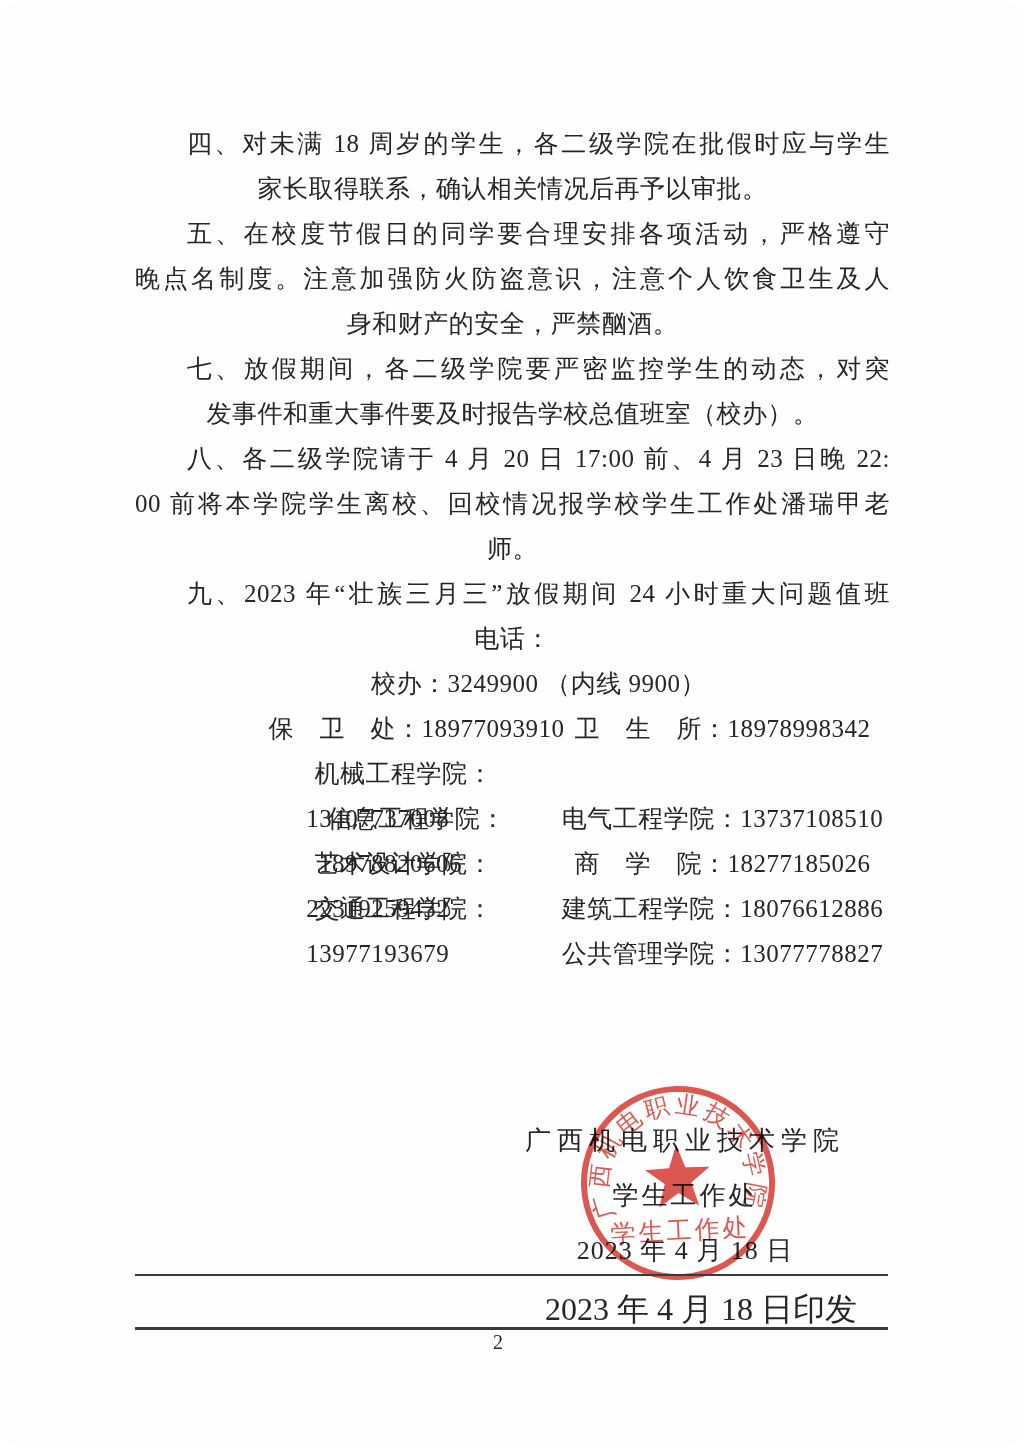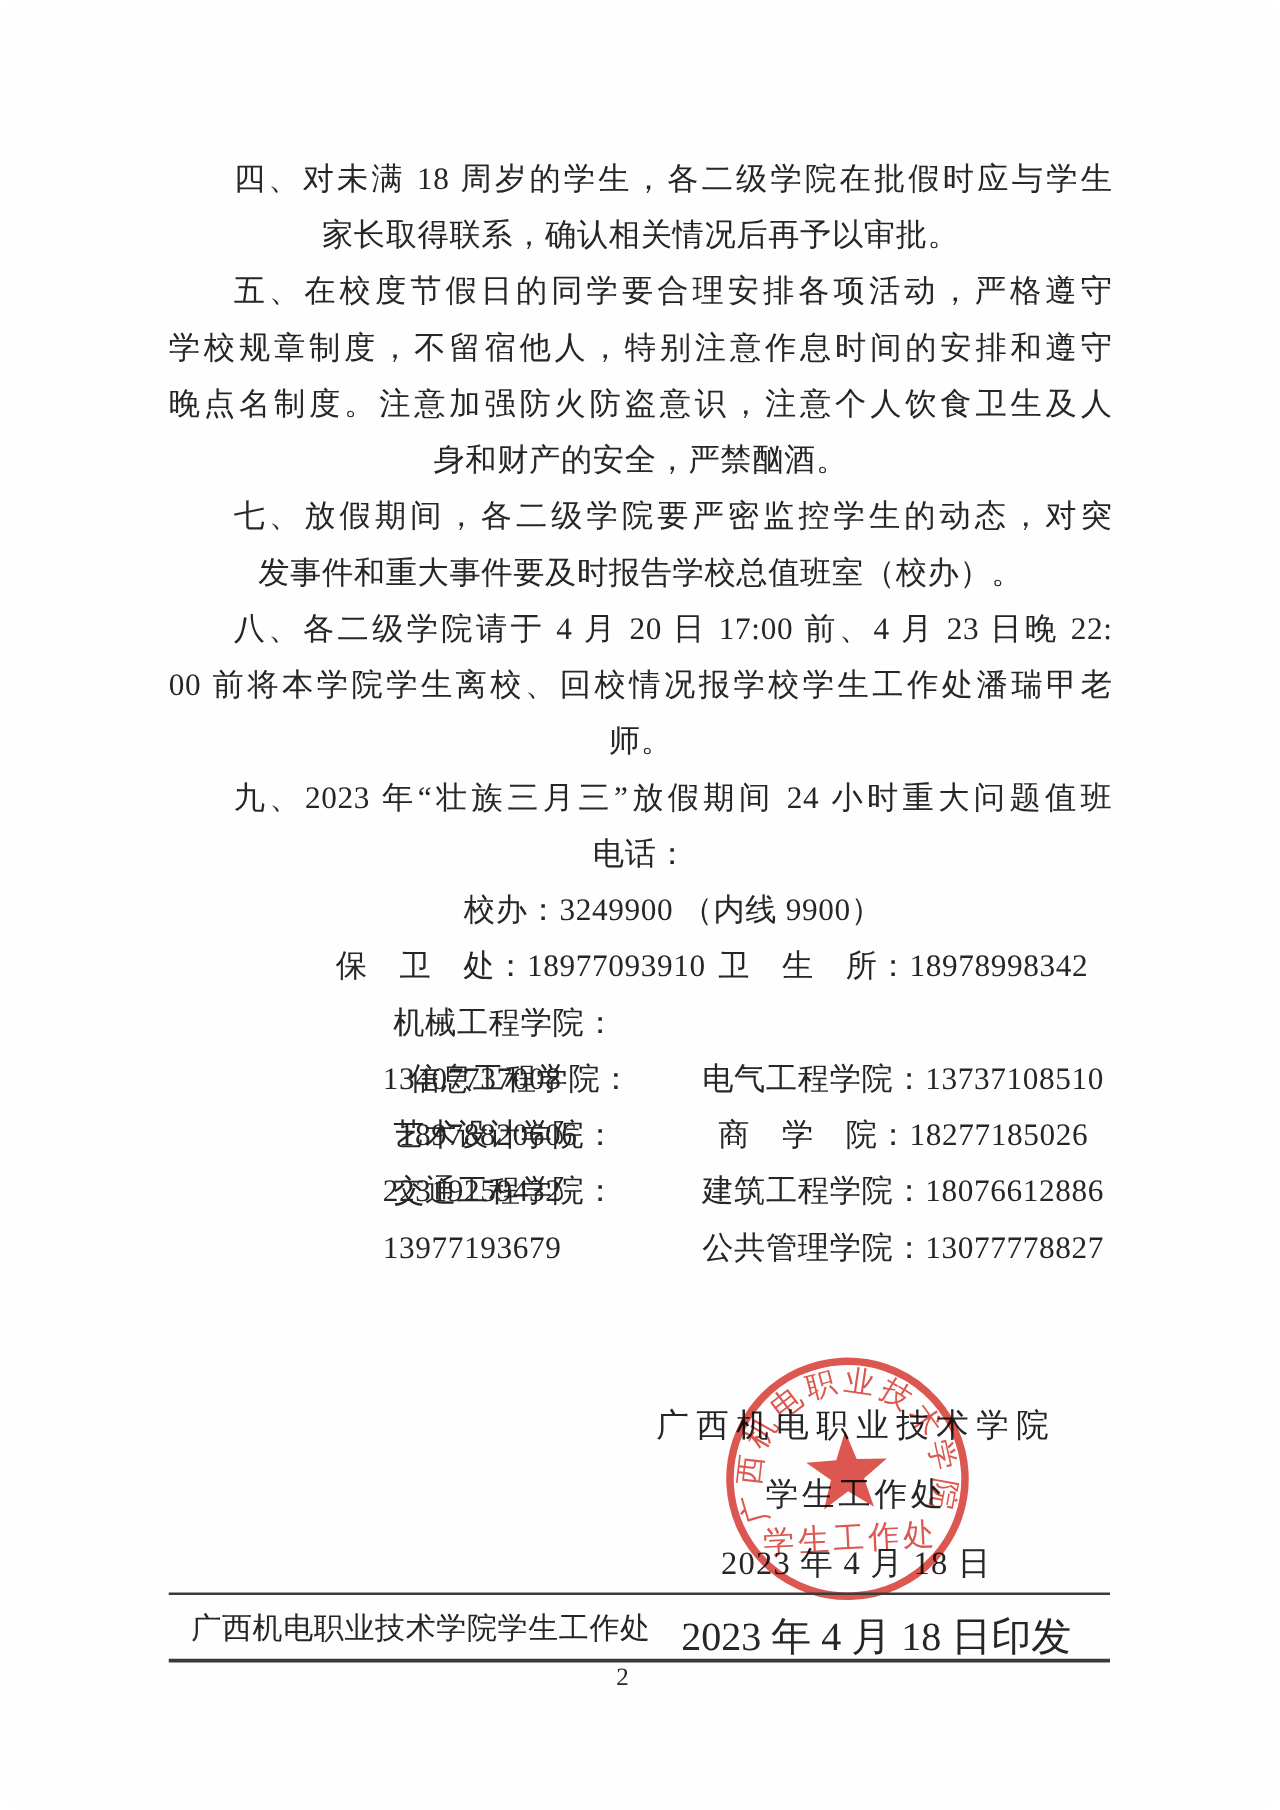--- a/index.html
+++ b/index.html
@@ -57,21 +57,20 @@
 </style>
 </head>
 <body>
 
 <div class="page">
 
   <main class="body-text" id="bodyLines">
       <div class="line indent justify">四、对未满 18 周岁的学生，各二级学院在批假时应与学生</div>
       <div class="line ">家长取得联系，确认相关情况后再予以审批。</div>
       <div class="line indent justify">五、在校度节假日的同学要合理安排各项活动，严格遵守</div>
-      <div class="line justify">学校规章制度，不留宿他人，特别注意作息时间的安排和遵守</div>
       <div class="line justify">晚点名制度。注意加强防火防盗意识，注意个人饮食卫生及人</div>
       <div class="line ">身和财产的安全，严禁酗酒。</div>
       <div class="line indent justify">七、放假期间，各二级学院要严密监控学生的动态，对突</div>
       <div class="line ">发事件和重大事件要及时报告学校总值班室（校办）。</div>
       <div class="line indent justify">八、各二级学院请于 4 月 20 日 17:00 前、4 月 23 日晚 22:</div>
       <div class="line justify">00 前将本学院学生离校、回校情况报学校学生工作处潘瑞甲老</div>
       <div class="line ">师。</div>
       <div class="line indent justify">九、2023 年“壮族三月三”放假期间 24 小时重大问题值班</div>
       <div class="line ">电话：</div>
       <div class="line indent">校办：3249900 （内线 9900）</div>
@@ -94,18 +93,17 @@
     </defs>
     <circle class="seal-stroke" cx="102" cy="102" r="94" stroke-width="6"></circle>
     <polygon class="seal-fill" points="102,64 110.2,86.7 134.3,87.5 115.3,102.3 122,125.5 102,112 82,125.5 88.7,102.3 69.7,87.5 93.8,86.7"></polygon>
     <text class="seal-text" font-size="24" letter-spacing="4" text-anchor="middle">
       <textPath href="#sealArc" startOffset="50%">广西机电职业技术学院</textPath>
     </text>
     <text class="seal-text" x="102" y="158" text-anchor="middle" font-size="25" letter-spacing="3">学生工作处</text>
   </svg>
 
   <div class="rule rule-top"></div>
-  <div class="footer-left">广西机电职业技术学院学生工作处</div>
   <div class="footer-right">2023 年 4 月 18 日印发</div>
   <div class="rule rule-bottom"></div>
   <div class="page-num">2</div>
 
 </div>
 
 </body></html>

